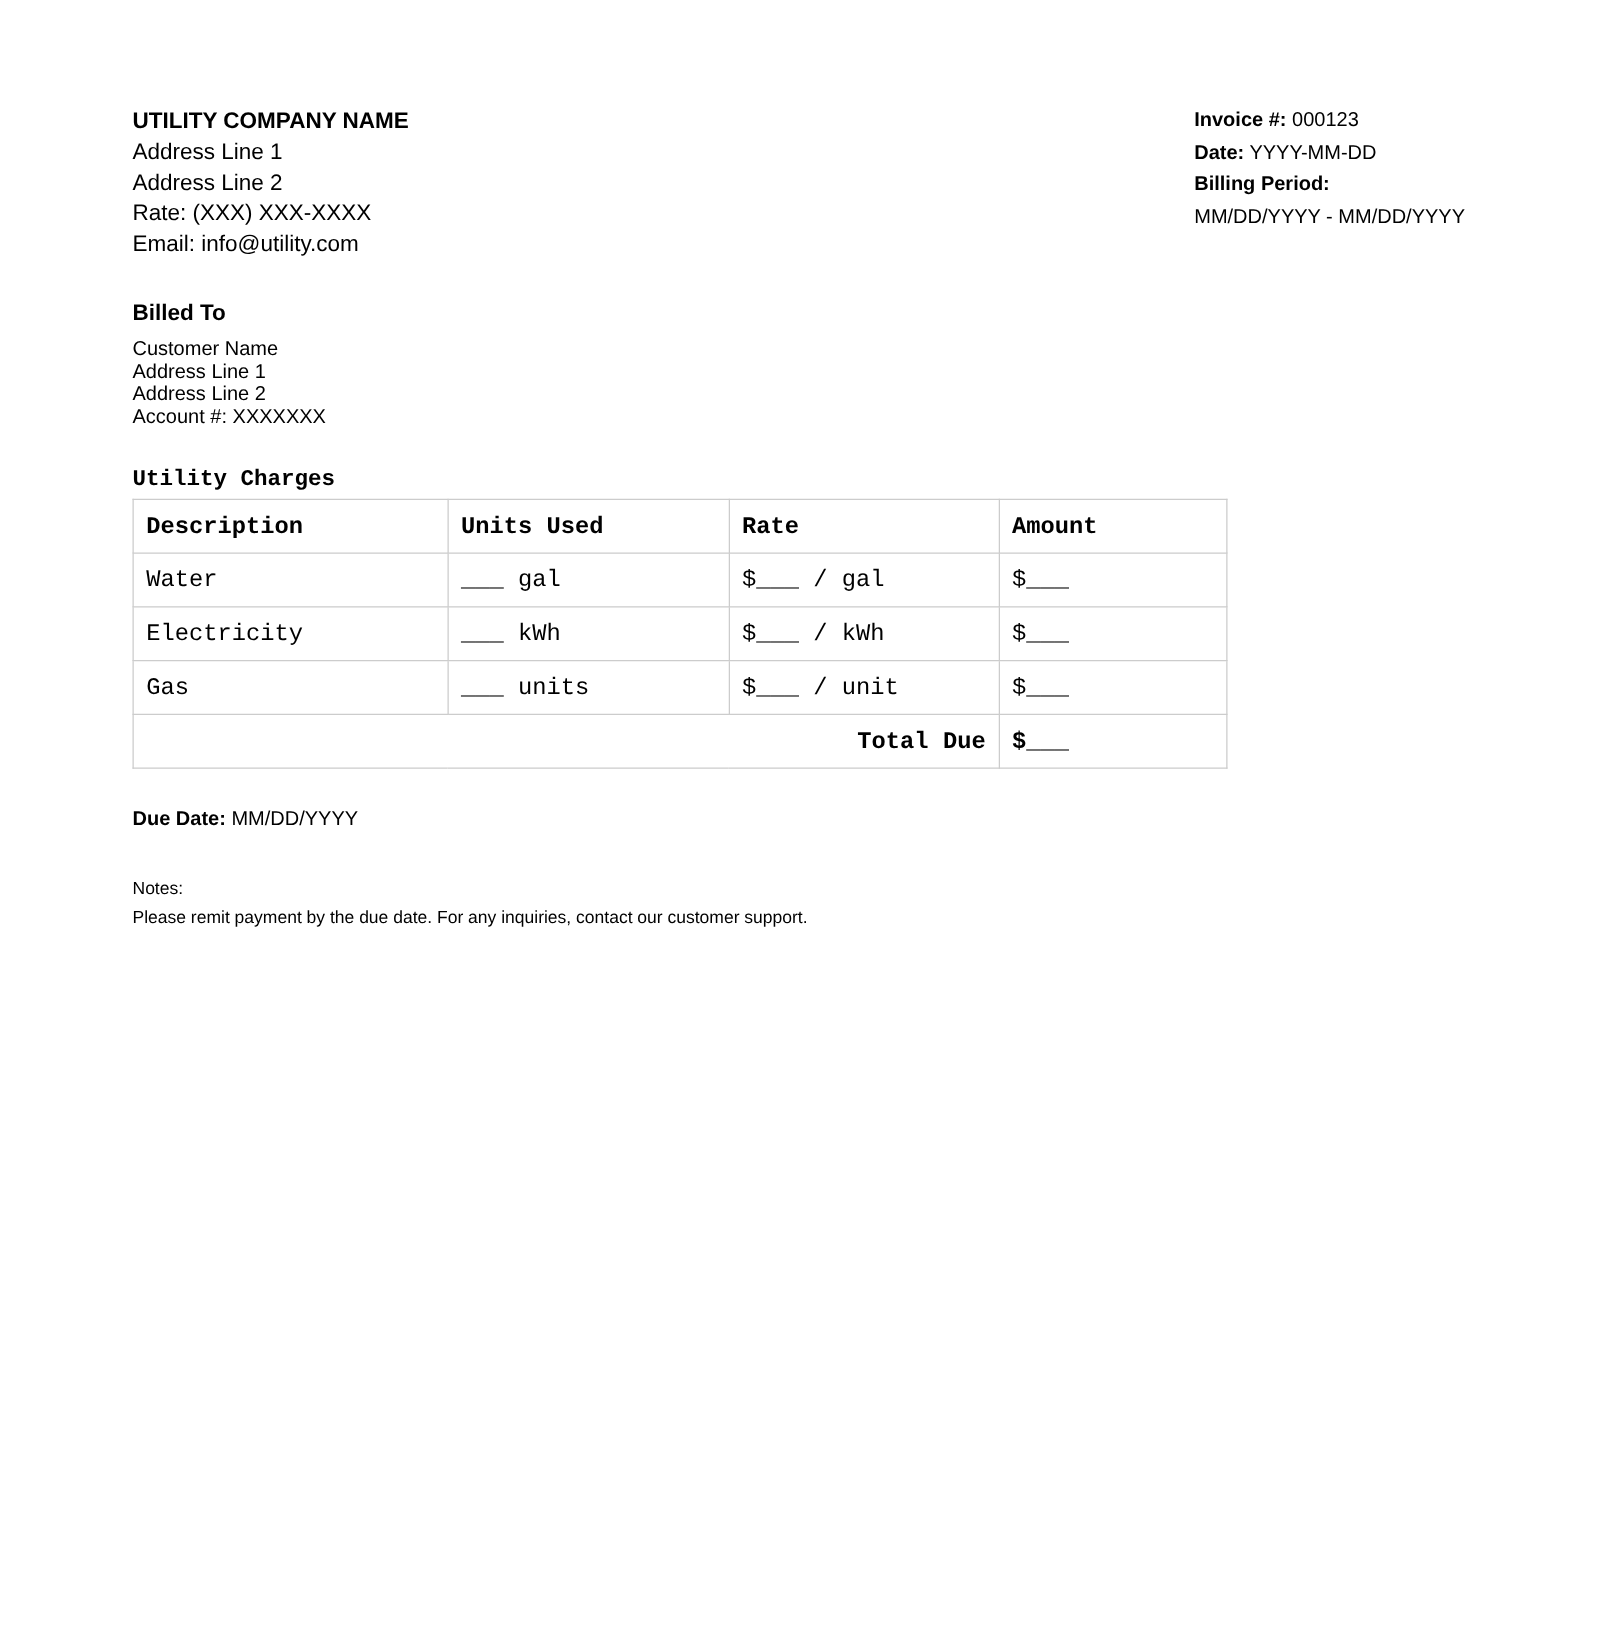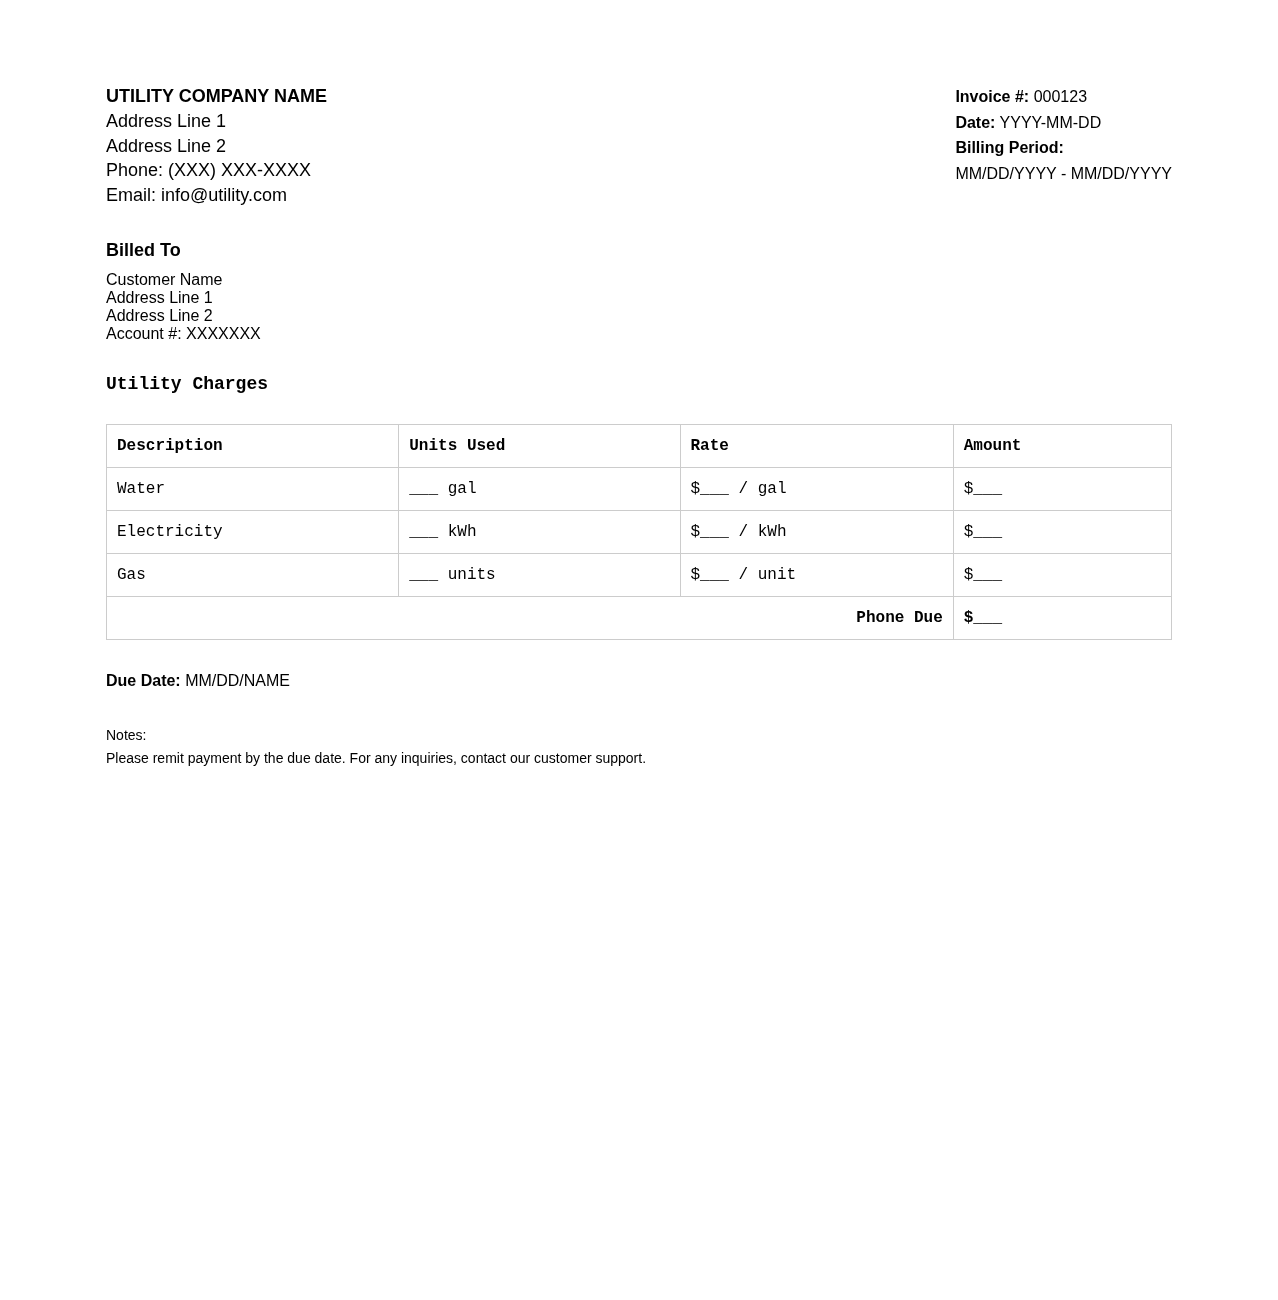--- a/index.html
+++ b/index.html
@@ -11,22 +11,22 @@
     .header { display: flex; justify-content: space-between; align-items: flex-start; gap: 24px; }
     .company-name { font-weight: bold; font-size: 18px; line-height: 24px; margin-bottom: 1px; }
     .company-line { font-size: 18px; line-height: 24.5px; }
     .meta { text-align: left; font-size: 16px; line-height: 25.5px; padding-top: 0px; }
     .meta b { font-weight: bold; }
     .section-title { font-weight: bold; font-size: 18px; line-height: 22px; }
     .billed { margin-top: 32px; }
     .billed-lines { margin-top: 10px; font-size: 16px; line-height: 18px; }
     .charges { margin-top: 30px; font-family: Liberation Mono, monospace; }
     table {
-      margin-top: 29px; width: 1066px; border-collapse: collapse;
-      font-size: 16px;
+      margin-top: 4px; width: 876px; border-collapse: collapse;
+      font-size: 19px;
     }
     th, td {
       border: 1px solid #cccccc; height: 42px; padding: 0 10px;
       text-align: left; vertical-align: middle;
     }
     th { font-weight: bold; }
     td.total-label { text-align: right; font-weight: bold; }
     td.total-value { font-weight: bold; }
     .due { margin-top: 31px; font-size: 16px; line-height: 20px; }
     .notes { margin-top: 35px; font-size: 14px; }
@@ -35,21 +35,21 @@
   </style>
 </head>
 <body>
 
 <div class="page">
   <div class="header">
     <div class="company">
       <div class="company-name">UTILITY COMPANY NAME</div>
       <div class="company-line">Address Line 1</div>
       <div class="company-line">Address Line 2</div>
-      <div class="company-line">Phone: (XXX) XXX-XXXX</div>
+      <div class="company-line">Rate: (XXX) XXX-XXXX</div>
       <div class="company-line">Email: info@utility.com</div>
     </div>
     <div class="meta">
       <div><b>Invoice #:</b> <span>000123</span></div>
       <div><b>Date:</b> <span>YYYY-MM-DD</span></div>
       <div><b>Billing Period:</b></div>
       <div>MM/DD/YYYY - MM/DD/YYYY</div>
     </div>
   </div>
 
@@ -93,28 +93,28 @@
           <td>$___ / kWh</td>
           <td>$___</td>
         </tr>
         <tr>
           <td>Gas</td>
           <td>___ units</td>
           <td>$___ / unit</td>
           <td>$___</td>
         </tr>
         <tr>
-          <td colspan="3" class="total-label">Phone Due</td>
+          <td colspan="3" class="total-label">Total Due</td>
           <td class="total-value">$___</td>
         </tr>
       </tbody>
     </table>
   </div>
 
   <div class="due">
-    <b>Due Date:</b> <span>MM/DD/NAME</span>
+    <b>Due Date:</b> <span>MM/DD/YYYY</span>
   </div>
 
   <div class="notes">
     <div class="notes-label">Notes:</div>
     <div class="notes-text">Please remit payment by the due date. For any inquiries, contact our customer support.</div>
   </div>
 </div>
 
 </body></html>

